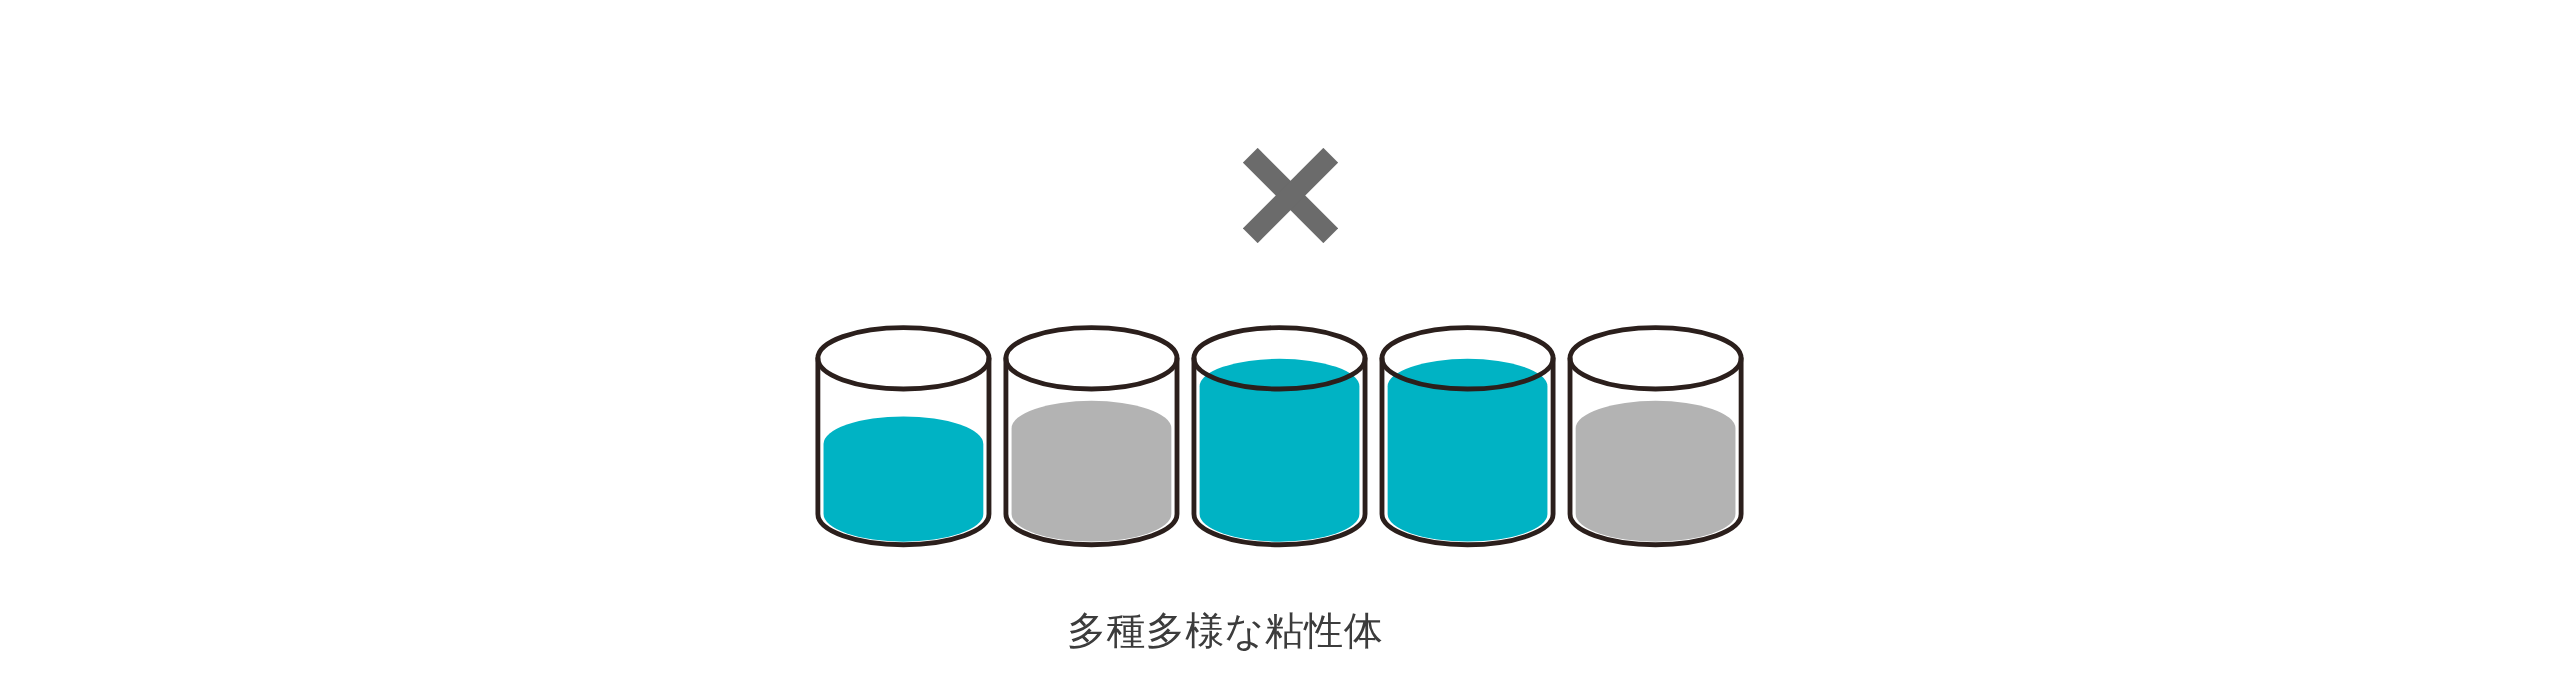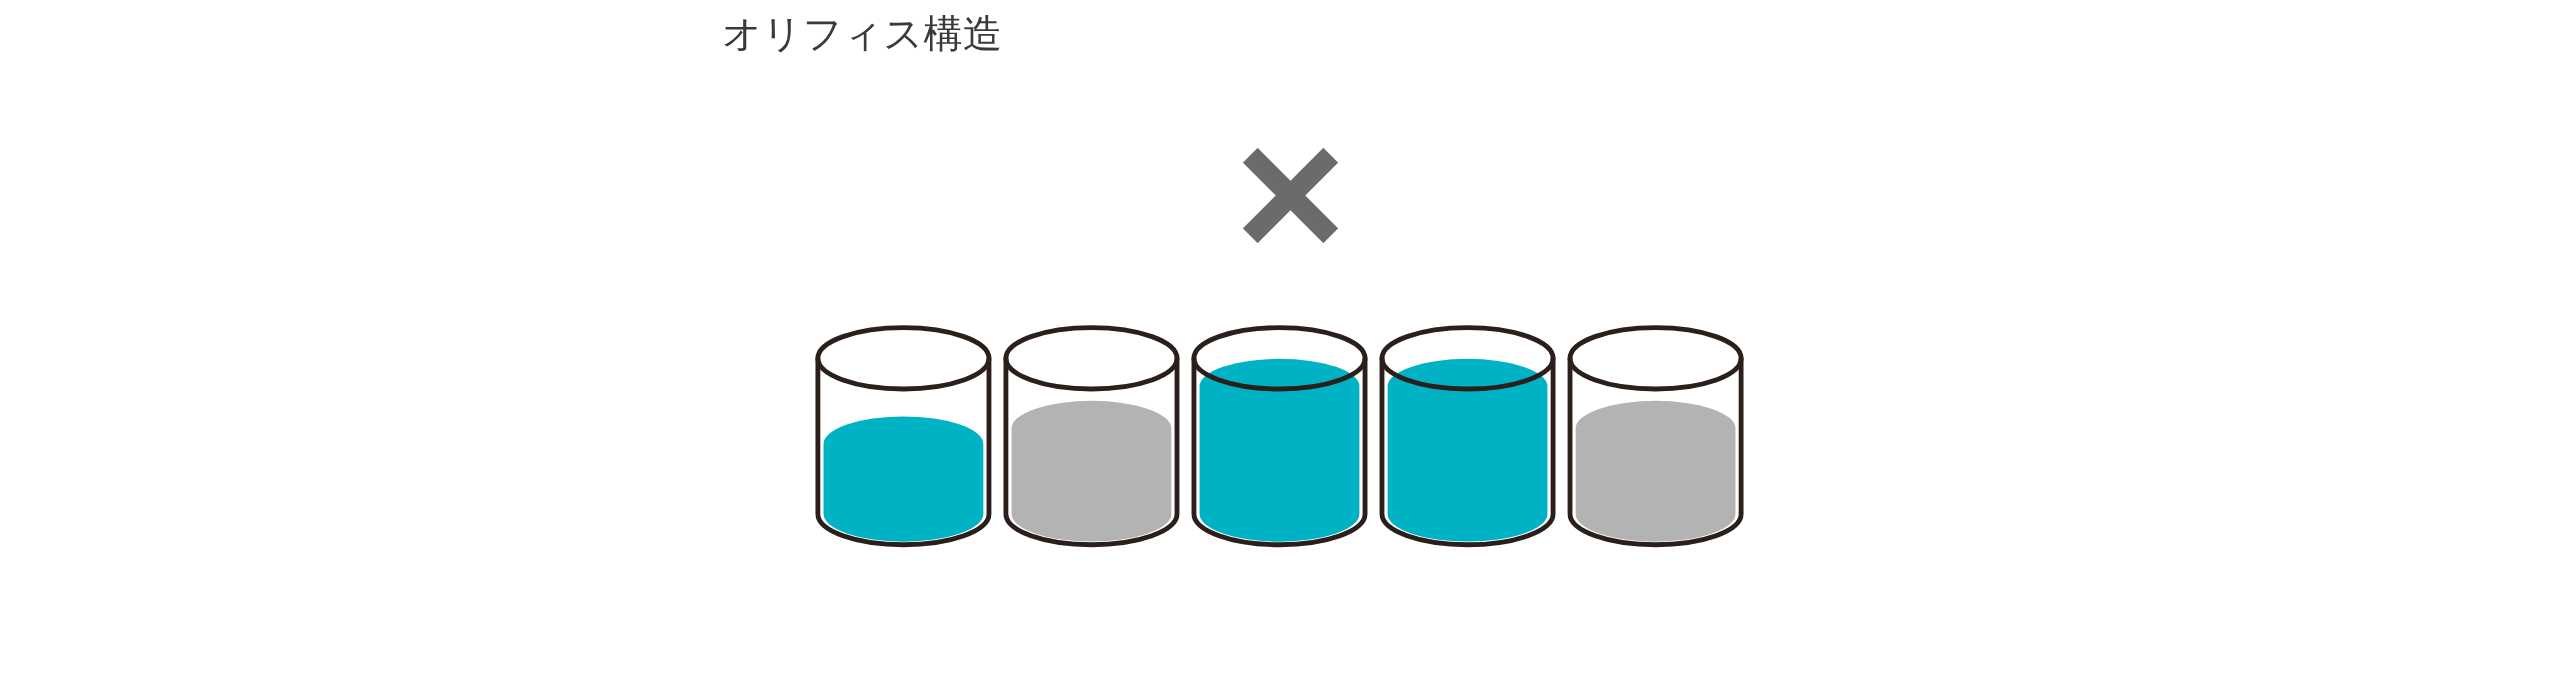--- a/index.html
+++ b/index.html
@@ -55,21 +55,20 @@
     letter-spacing: 0.4px;
     white-space: nowrap;
     color: #3c3c3c;
   }
 </style>
 </head>
 <body>
 
 <div id="canvas">
 
-  <div class="label-top" id="label-orifice">オリフィス構造</div>
 
 
   <div id="cross-mark">
     <svg width="95" height="95" viewBox="0 0 118 118" aria-hidden="true">
       <g stroke="#6b6b6b" stroke-width="26" stroke-linecap="butt">
         <line x1="9" y1="9" x2="109" y2="109"></line>
         <line x1="109" y1="9" x2="9" y2="109"></line>
       </g>
     </svg>
   </div>
@@ -97,15 +96,16 @@
           <ellipse cx="809" cy="45" rx="106" ry="38" fill="none" stroke="#2b1f1c" stroke-width="6"></ellipse>
         </g>
         <g>
           <path d="M 943 131.85 A 99 34.15 0 0 1 1141 131.85 L 1141 238 A 99 34.15 0 0 1 943 238 Z" fill="#b3b3b3"></path>
           <path d="M 936 45 L 936 238 A 106 38 0 0 0 1148 238 L 1148 45" fill="none" stroke="#2b1f1c" stroke-width="6" stroke-linecap="round"></path>
           <ellipse cx="1042" cy="45" rx="106" ry="38" fill="none" stroke="#2b1f1c" stroke-width="6"></ellipse>
         </g>
       </svg>
   </div>
 
+  <div class="caption-bottom">多種多様な粘性体</div>
 
 </div>
 
 
 </body></html>

